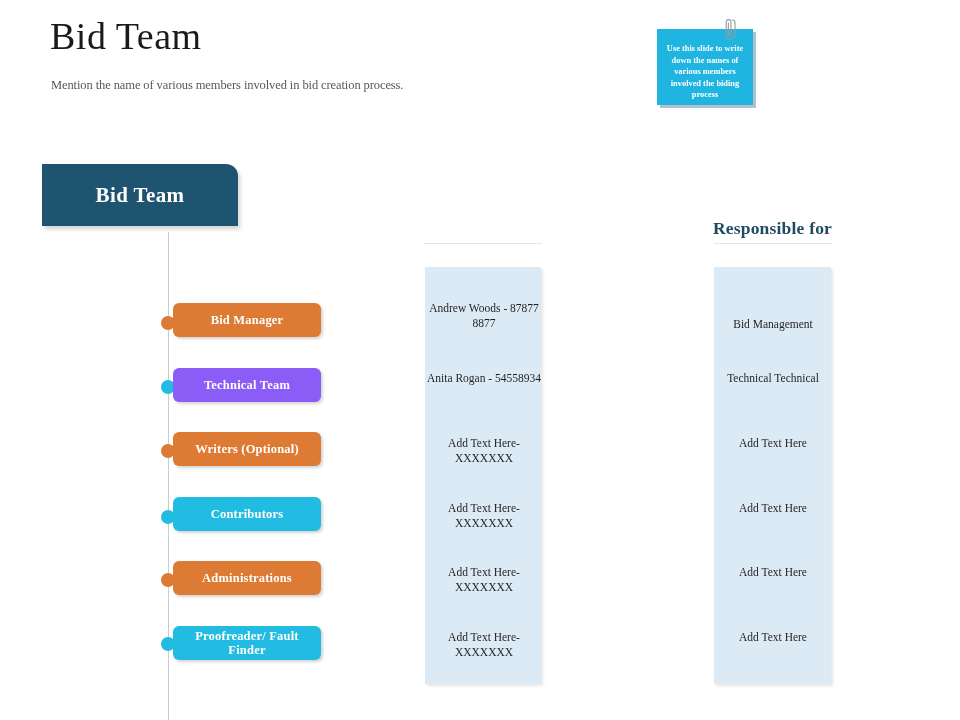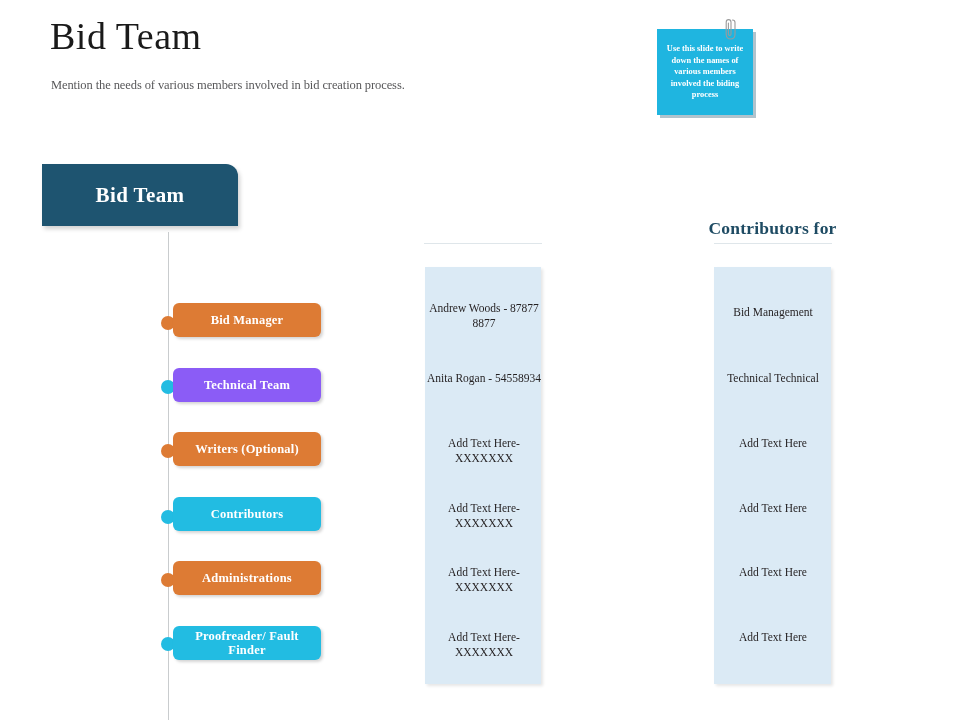--- a/index.html
+++ b/index.html
@@ -42,21 +42,21 @@
     color: #58585a;
     letter-spacing: -0.1px;
   }
 
   
   .sticky-note {
     position: absolute;
     left: 657px;
     top: 29px;
     width: 96px;
-    height: 86px;
+    height: 76px;
     background: #1fb5e0;
     box-shadow: 3px 3px 0 0 rgba(30,84,112,0.35);
   }
   .sticky-note-text {
     position: absolute;
     left: 5px;
     top: 14px;
     width: 86px;
     text-align: center;
     font-family: "Liberation Serif", serif;
@@ -194,21 +194,21 @@
     font-size: 10.5px;
     color: #6d6e71;
   }
 </style>
 </head>
 <body>
 
 <div class="slide">
 
   <div class="page-title">Bid Team</div>
-  <div class="page-subtitle">Mention the needs of various members involved in bid creation process.</div>
+  <div class="page-subtitle">Mention the name of various members involved in bid creation process.</div>
 
   <div class="sticky-note">
     <div class="sticky-note-text">Use this slide to write down the names of various members involved the biding process</div>
   </div>
   <svg class="paperclip" viewBox="0 0 16 26">
     <path d="M10.5 4 C12 4 13 5 13 6.6 L13 18.5 C13 21.2 11 23 8.6 23 C6.2 23 4.2 21.2 4.2 18.5 L4.2 6.2 C4.2 4.6 5.3 3.6 6.6 3.6 C7.9 3.6 9 4.6 9 6.2 L9 18 C9 18.9 8.4 19.4 7.7 19.4 C7 19.4 6.4 18.9 6.4 18 L6.4 7" fill="none" stroke="#9b9b9b" stroke-width="1.1" stroke-linecap="round"></path>
   </svg>
 
   <div class="ghost-box"></div>
   <div class="root-box">
@@ -239,29 +239,29 @@
         <span class="role-pill-label">Administrations</span>
       </div>
       <div class="role-dot" style="top: 637px; background: rgb(34, 188, 226);"></div>
       <div class="role-pill" style="top: 626px; background: rgb(34, 188, 226);">
         <span class="role-pill-label">Proofreader/ Fault Finder</span>
       </div>
     </div>
 
   <div class="col-header-rule" style="left:424px; top:243px; width:118px;"></div>
 
-  <div class="col-header" style="left:660px; top:218px; width:225px;">Contributors for</div>
+  <div class="col-header" style="left:660px; top:218px; width:225px;">Responsible for</div>
   <div class="col-header-rule" style="left:714px; top:243px; width:118px;"></div>
 
   <div class="data-panel panel-name"></div>
   <div class="data-panel panel-resp"></div>
 
   <div id="cells-layer">
       <div class="cell cell-name" style="top: 301px;">Andrew Woods - 87877 8877</div>
-      <div class="cell cell-resp" style="top: 305px;">Bid Management</div>
+      <div class="cell cell-resp" style="top: 317px;">Bid Management</div>
       <div class="cell cell-name" style="top: 371px;">Anita Rogan - 54558934</div>
       <div class="cell cell-resp" style="top: 371px;">Technical Technical</div>
       <div class="cell cell-name" style="top: 436px;">Add Text Here- XXXXXXX</div>
       <div class="cell cell-resp" style="top: 436px;">Add Text Here</div>
       <div class="cell cell-name" style="top: 501px;">Add Text Here- XXXXXXX</div>
       <div class="cell cell-resp" style="top: 501px;">Add Text Here</div>
       <div class="cell cell-name" style="top: 565px;">Add Text Here- XXXXXXX</div>
       <div class="cell cell-resp" style="top: 565px;">Add Text Here</div>
       <div class="cell cell-name" style="top: 630px;">Add Text Here- XXXXXXX</div>
       <div class="cell cell-resp" style="top: 630px;">Add Text Here</div>

